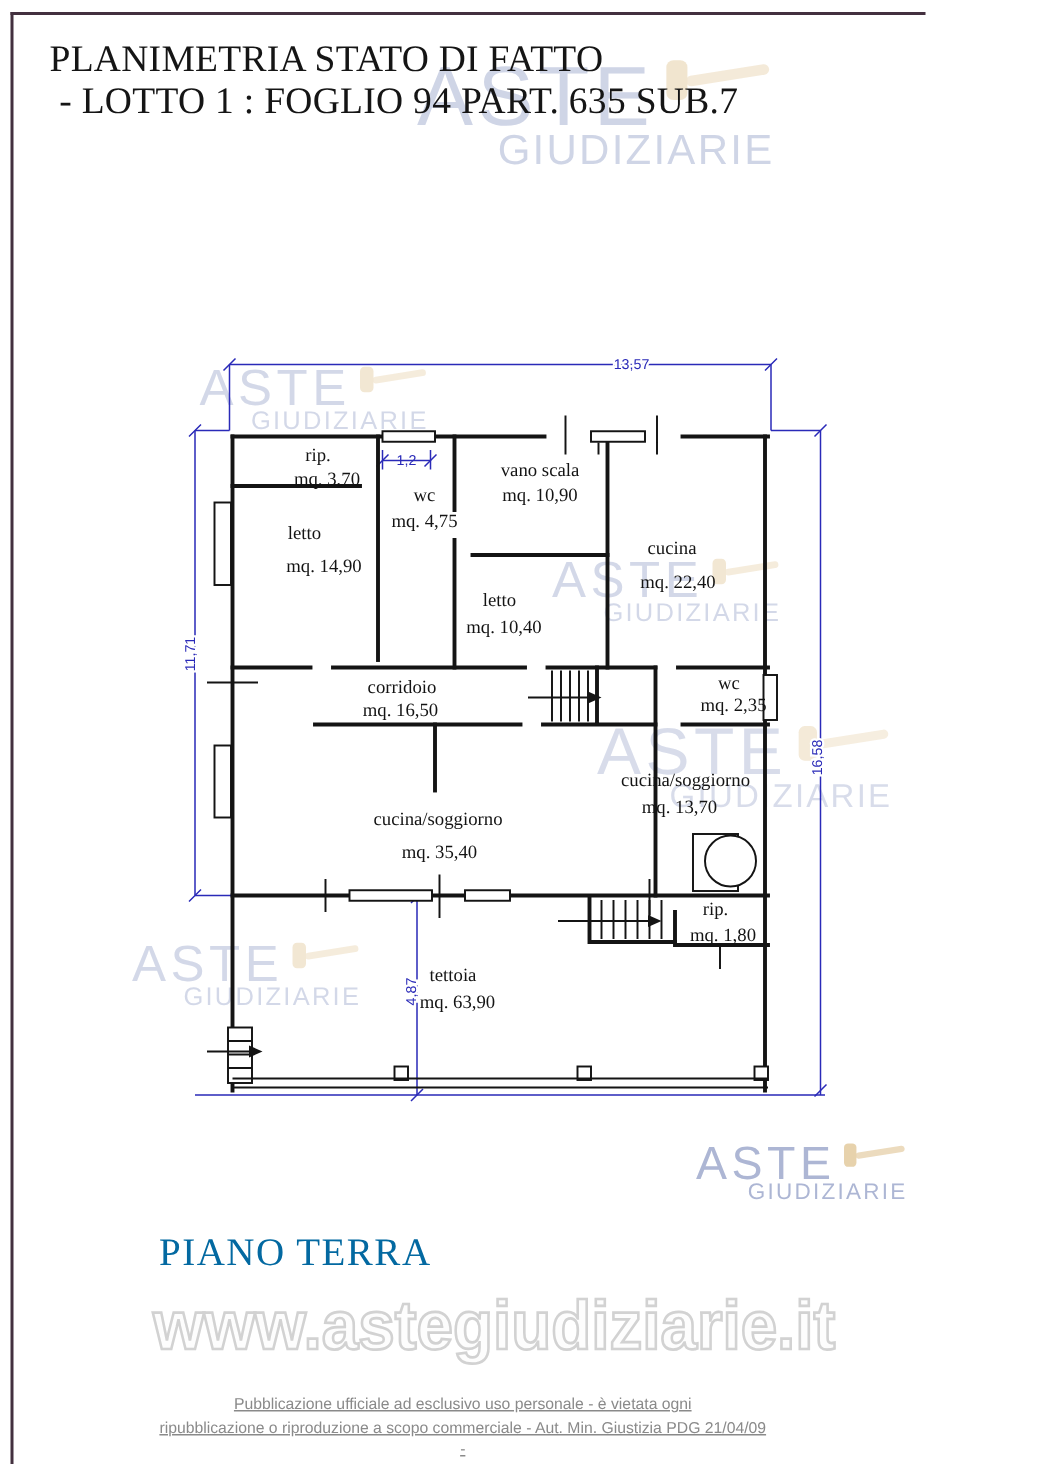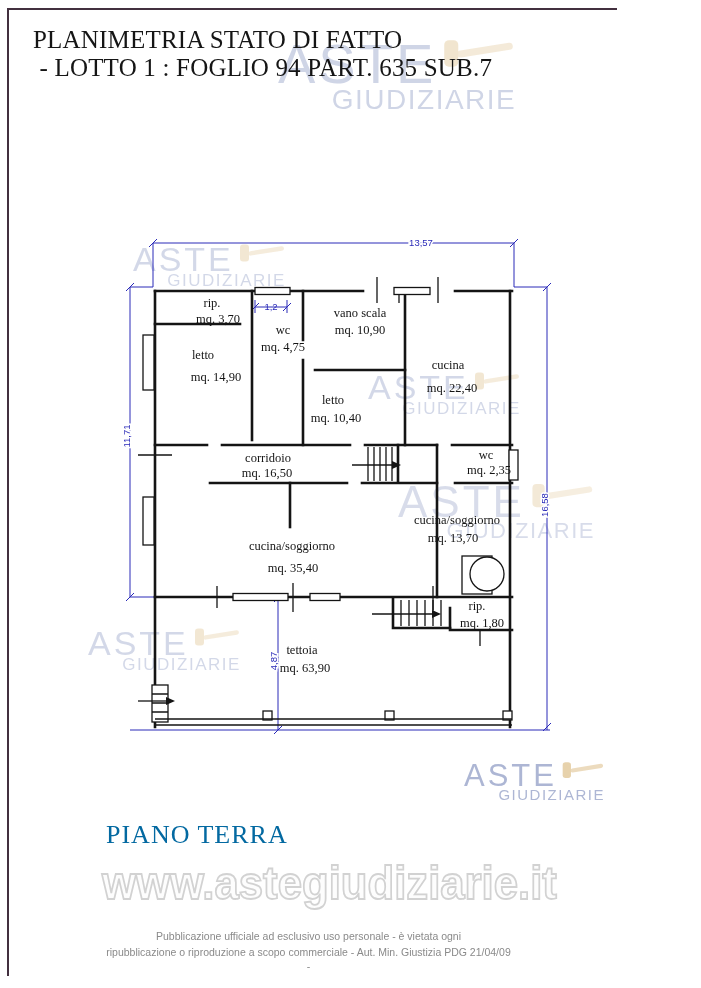--- a/index.html
+++ b/index.html
@@ -35,21 +35,21 @@
   .plan-svg{position:absolute;left:0;top:0;z-index:10;pointer-events:none;}
 
   .piano-terra{position:absolute;left:106px;top:820px;z-index:30;font-size:26px;color:#0369a1;letter-spacing:1px;}
 
   .url-wm{position:absolute;left:102px;top:856px;z-index:4;
           font-family:"Liberation Sans",sans-serif;font-weight:bold;font-size:46px;
           color:#fdfdfd;-webkit-text-stroke:1.8px #d2d2d2;letter-spacing:0;
           transform:scaleX(.95);transform-origin:left top;}
 
   .footer{position:absolute;left:0;top:929px;width:100%;z-index:30;text-align:center;
-          font-family:"Liberation Sans",sans-serif;font-size:10.5px;line-height:15.5px;color:#8a8a8a;}
+          font-family:"Liberation Sans",sans-serif;font-size:10.5px;line-height:15.5px;color:#8a8a8a;text-decoration:underline;}
   .footer .dash{line-height:13px;}
 </style>
 </head>
 <body>
 
 <div class="page">
 
   <div class="border-top"></div>
   <div class="border-left"></div>
 

